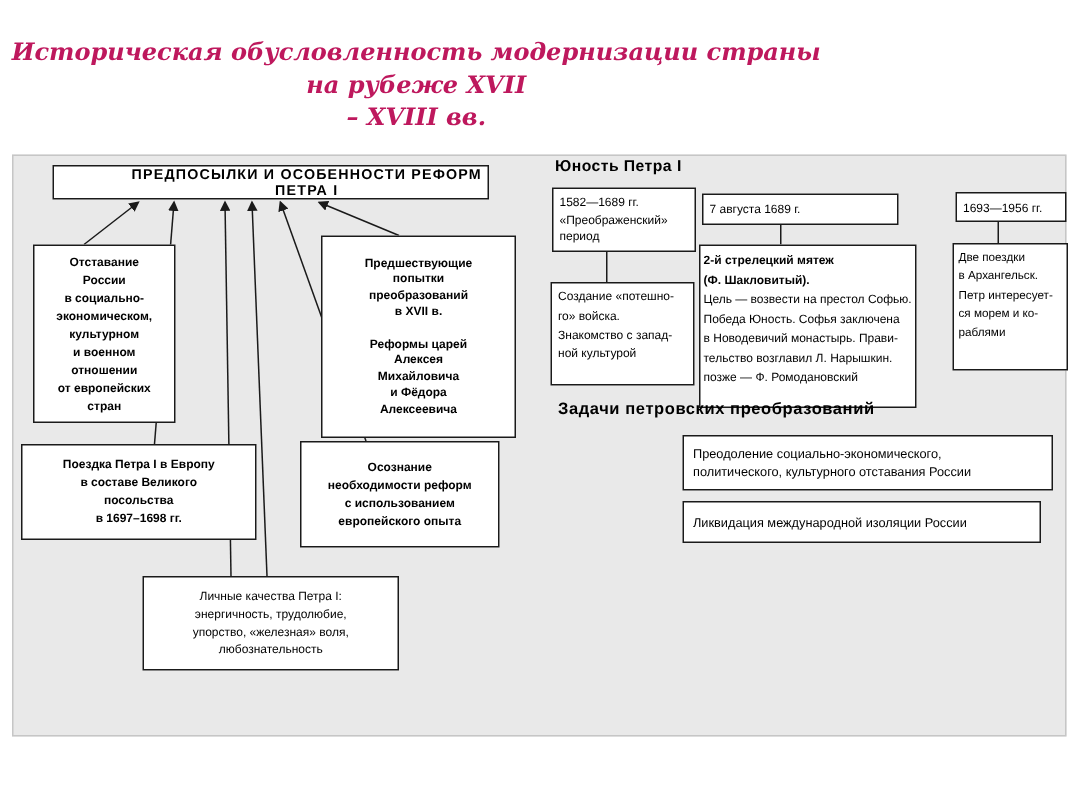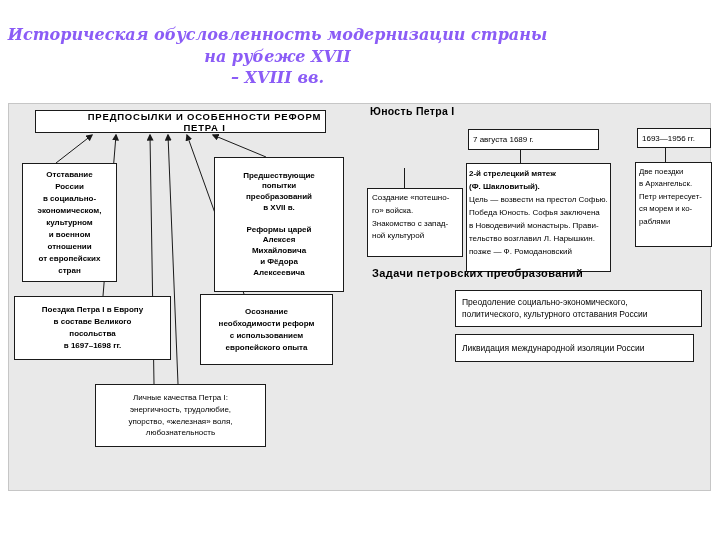--- a/index.html
+++ b/index.html
@@ -4,21 +4,21 @@
 <style>
   * { margin:0; padding:0; box-sizing:border-box; }
   html,body { width:720px; height:540px; background:#fff; }
   body { font-family:"Liberation Sans","DejaVu Sans",sans-serif; color:#000; }
   .page { position:relative; width:720px; height:540px; background:#fff; overflow:hidden; }
 
   .slide-title {
     position:absolute; left:5px; top:24px; width:545px;
     font-family:"DejaVu Serif","Liberation Serif",serif;
     font-style:italic; font-weight:bold; font-size:16px; line-height:1.35;
-    text-align:center; white-space:pre-line; color:#8b5cf6;
+    text-align:center; white-space:pre-line; color:#be185d;
   }
 
   .panel {
     position:absolute; left:8px; top:103px; width:703px; height:388px;
     background:#e9e9e9; border:1px solid #c6c6c6;
   }
 
   .box {
     position:absolute; background:#fff; border:1px solid #1a1a1a;
     display:flex; overflow:hidden;
@@ -137,20 +137,25 @@
 
   <div class="box c b-personal">
     <span class="txt">Личные качества Петра I:
 энергичность, трудолюбие,
 упорство, «железная» воля,
 любознательность</span>
   </div>
 
   <div class="youth-header">Юность Петра I</div>
 
+  <div class="box l b-date1">
+    <span class="txt">1582—1689 гг.
+«Преображенский»
+период</span>
+  </div>
   <div class="box vc b-date2">
     <span class="txt">7 августа 1689 г.</span>
   </div>
   <div class="box vc b-date3">
     <span class="txt">1693—1956 гг.</span>
   </div>
 
   <div class="conn conn-1"></div>
   <div class="conn conn-2"></div>
   <div class="conn conn-3"></div>

